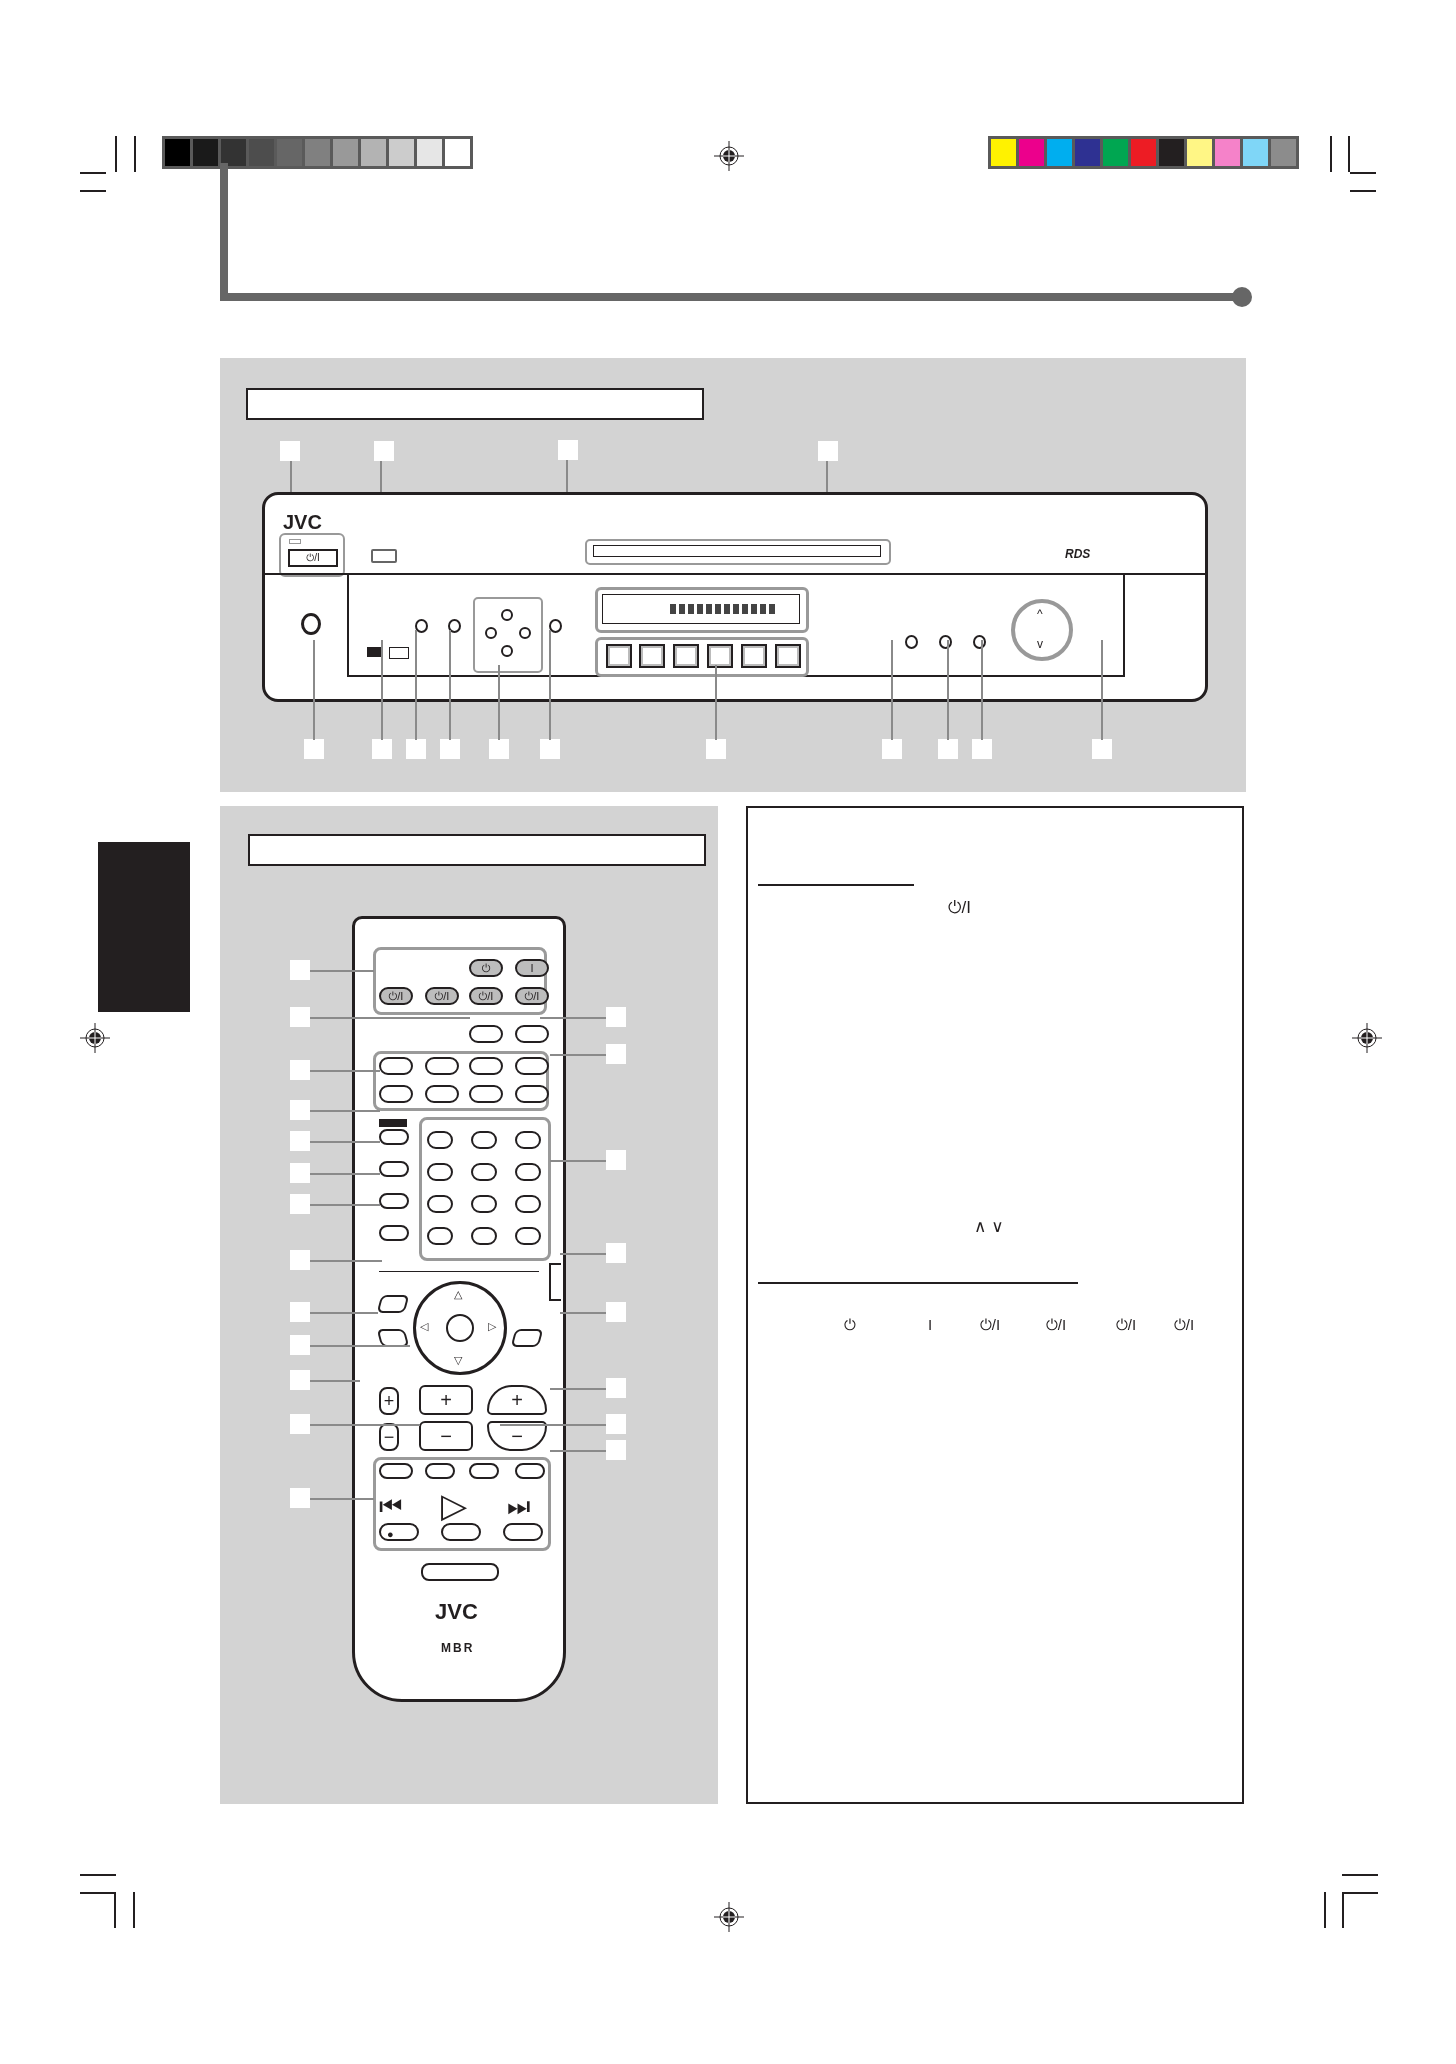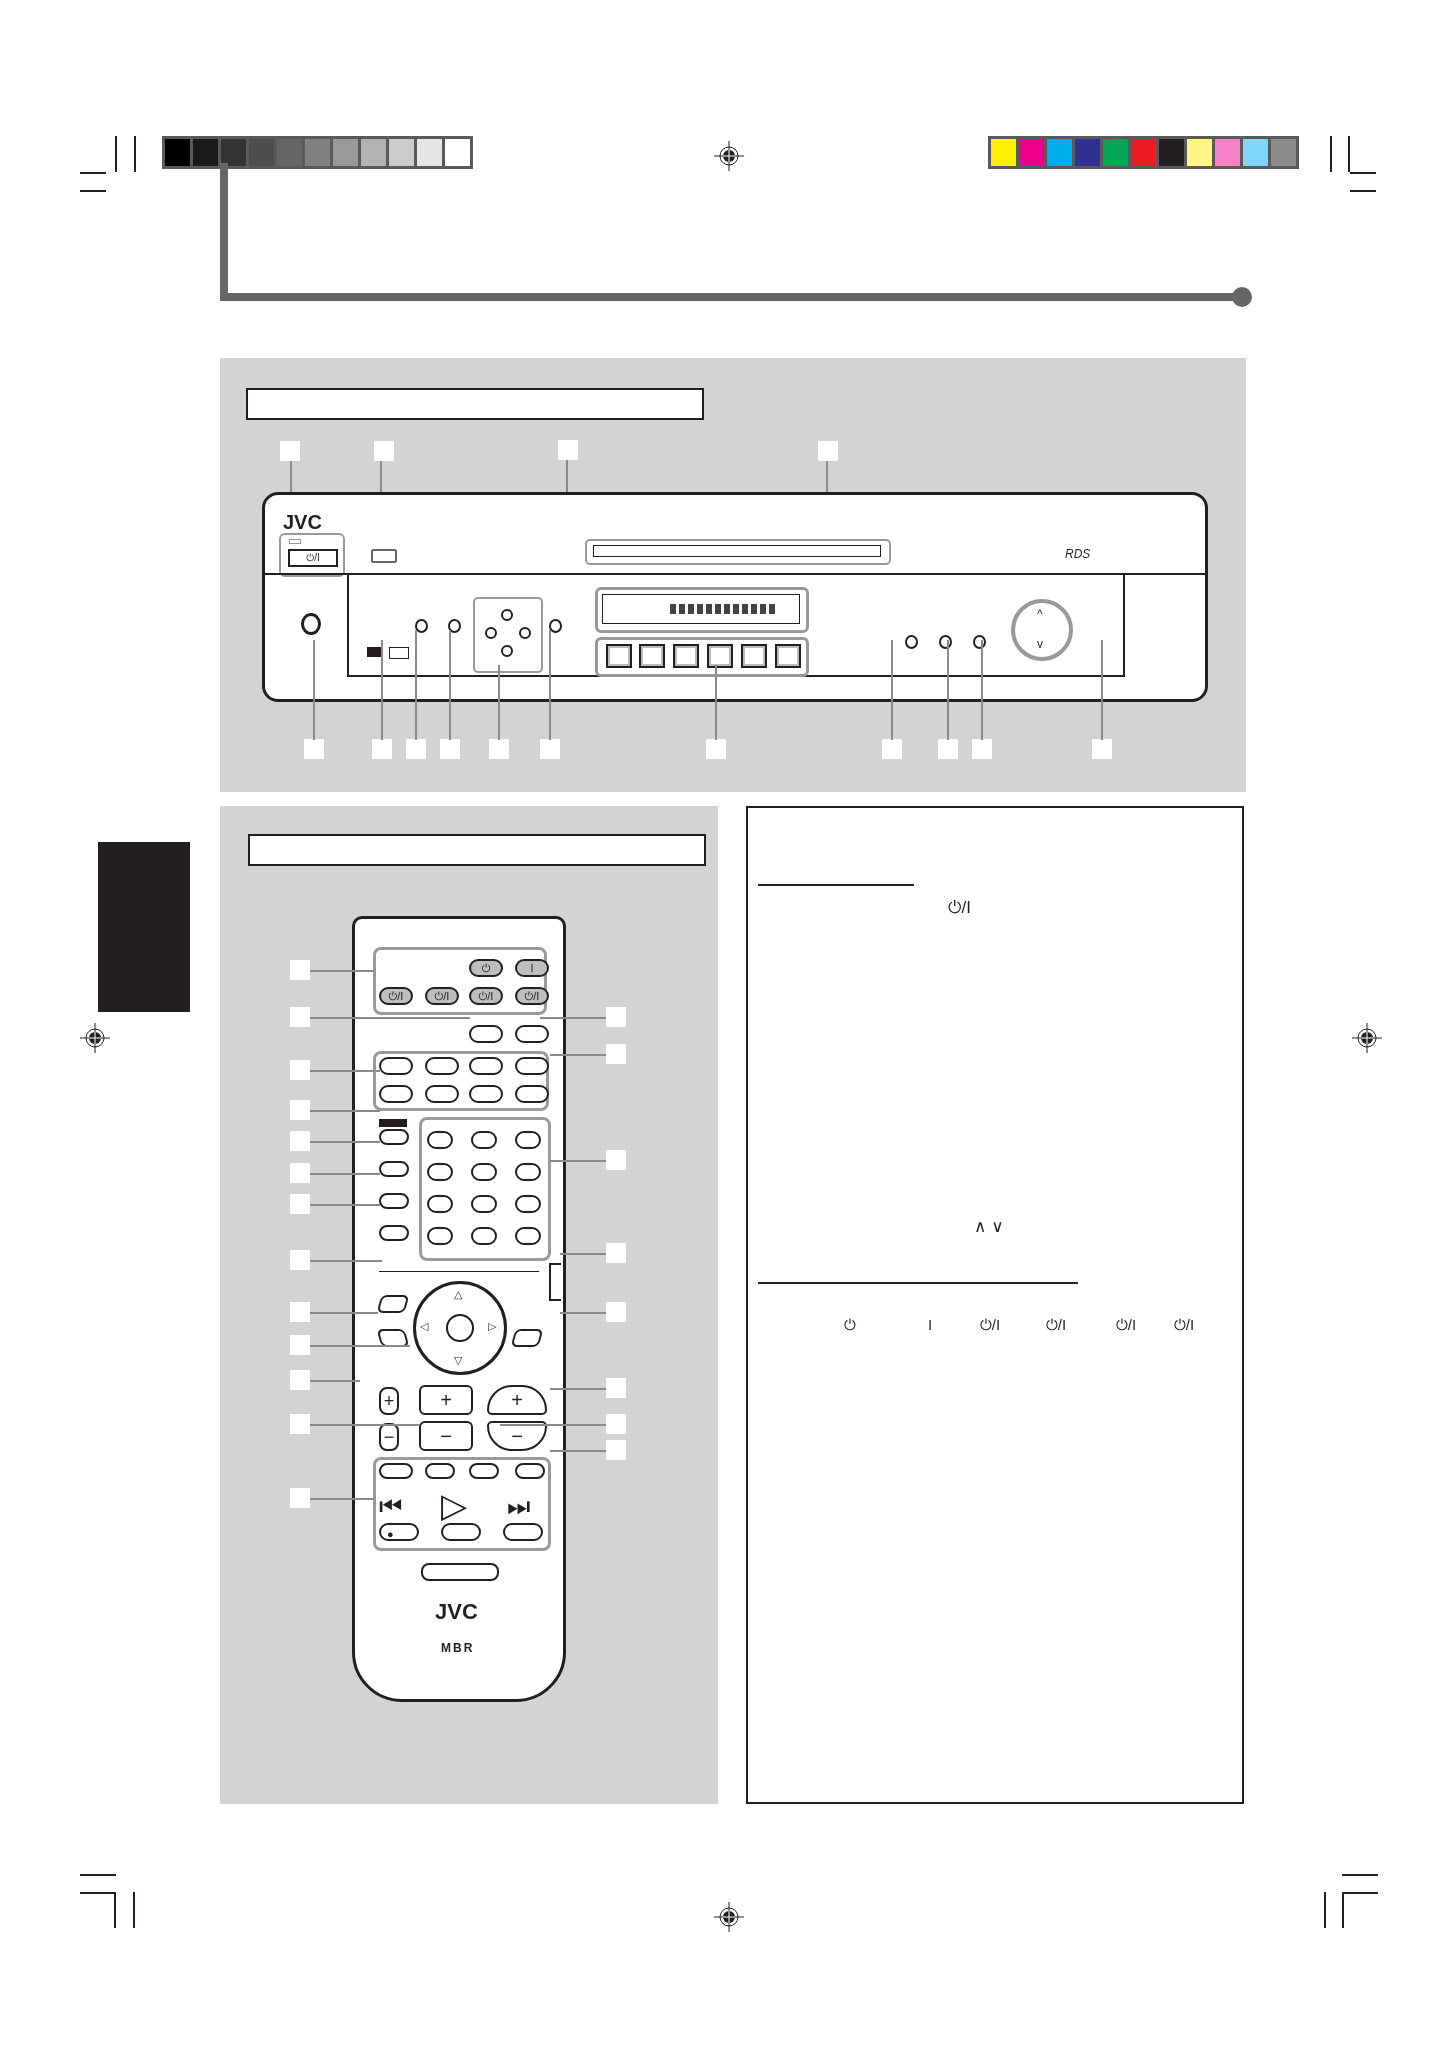--- a/index.html
+++ b/index.html
@@ -130,21 +130,21 @@
   <div class="abs" style="left:18px;top:16px;font-size:20px;font-weight:bold;">JVC</div>
   <div class="abs" style="left:14px;top:38px;width:62px;height:40px;border:2px solid #999;border-radius:6px;">
     <div class="abs" style="left:8px;top:4px;width:10px;height:3px;border:1px solid #999;"></div>
     <div class="abs" style="left:7px;top:14px;width:46px;height:14px;border:2px solid #231f20;font-size:10px;text-align:center;line-height:13px;">⏻/I</div>
   </div>
   <div class="abs" style="left:106px;top:54px;width:22px;height:10px;border:2px solid #666;border-radius:2px;"></div>
 
   <div class="abs" style="left:320px;top:44px;width:302px;height:22px;border:2px solid #999;border-radius:5px;">
     <div class="abs" style="left:6px;top:4px;width:286px;height:10px;border:1px solid #231f20;"></div>
   </div>
-  <div class="abs" style="left:800px;top:52px;font-size:12px;font-weight:normal;font-style:italic;">RDS</div>
+  <div class="abs" style="left:800px;top:52px;font-size:12px;font-weight:bold;font-style:italic;">RDS</div>
   <div class="abs" style="left:0;top:78px;width:940px;height:2px;background:#231f20"></div>
 
   <div class="abs" style="left:82px;top:80px;width:774px;height:100px;border:2px solid #231f20;border-top:none;"></div>
   <div class="r-btn" style="left:36px;top:118px;width:20px;height:22px;border-width:3px"></div>
   <div class="abs" style="left:102px;top:152px;width:16px;height:10px;background:#231f20"></div>
   <div class="abs" style="left:124px;top:152px;width:18px;height:10px;border:1px solid #231f20"></div>
   <div class="r-btn" style="left:150px;top:124px;width:13px;height:14px"></div>
   <div class="r-btn" style="left:183px;top:124px;width:13px;height:14px"></div>
 
   <div class="abs" style="left:208px;top:102px;width:66px;height:72px;border:2px solid #999;border-radius:5px;">

